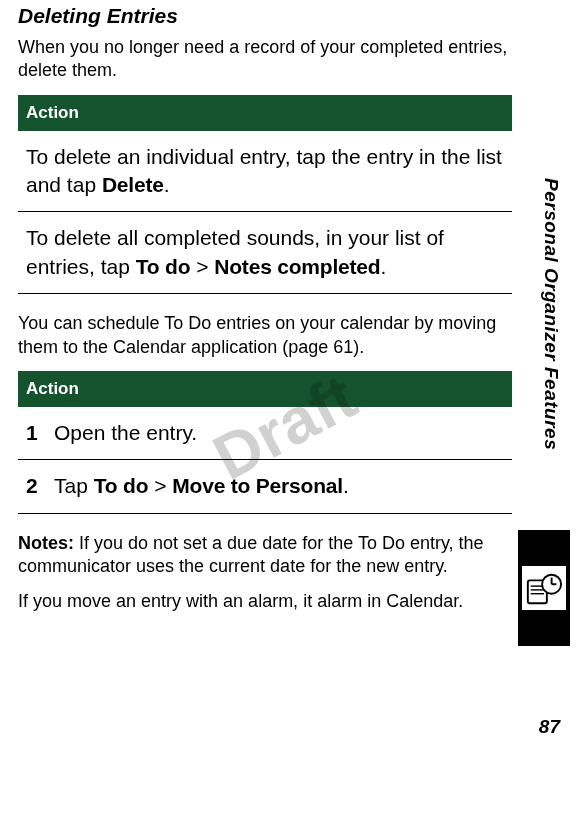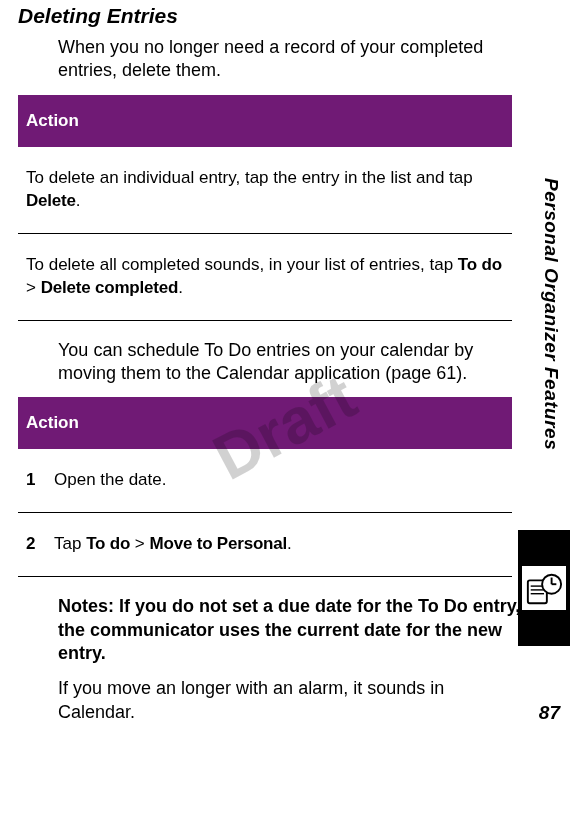--- a/index.html
+++ b/index.html
@@ -1,30 +1,30 @@
 <!DOCTYPE html>
 <html><head>
 <meta charset="utf-8">
 <style>
   * { box-sizing: border-box; margin: 0; padding: 0; }
   html, body { width: 582px; height: 837px; background: #fff; font-family: Arial, Helvetica, sans-serif; position: relative; }
   .page { width: 582px; height: 744px; position: relative; }
   .content { position: absolute; left: 18px; top: 4px; width: 498px; }
   h2.section { font-style: italic; font-weight: bold; font-size: 21px; margin-bottom: 8px; }
-  p.body { font-size: 18px; line-height: 1.3; margin-bottom: 12px; margin-left: 40px; }
+  p.body { font-size: 18px; line-height: 1.3; margin-bottom: 12px; }
   .action-table { width: 494px; border-collapse: collapse; margin-bottom: 18px; }
-  .action-header td { background: #701a75; color: #fff; font-weight: bold; font-size: 17px; padding: 16px 8px; }
-  .action-row td { border-bottom: 1px solid #000; padding: 20px 8px; font-size: 17px; line-height: 1.35; vertical-align: top; margin-top: 16px; }
+  .action-header td { background: #14532d; color: #fff; font-weight: bold; font-size: 17px; padding: 8px 8px; }
+  .action-row td { border-bottom: 1px solid #000; padding: 12px 8px; font-size: 21px; line-height: 1.35; vertical-align: top; margin-top: 16px; }
   .action-row td.num { font-weight: bold; width: 28px; text-align: left; padding-right: 2px; }
   .ui-label { font-family: Arial, Helvetica, sans-serif; font-weight: 900; letter-spacing: -0.2px; }
   .watermark { position: absolute; left: 210px; top: 390px; font-size: 64px; font-weight: bold; color: rgba(0,0,0,0.18); transform: rotate(-28deg); pointer-events: none; }
   .sidebar-text { position: absolute; right: 20px; top: 178px; font-style: italic; font-weight: bold; font-size: 19px; writing-mode: vertical-rl; letter-spacing: 0.5px; }
   .icon-block { position: absolute; right: 12px; top: 530px; width: 52px; height: 116px; background: #000; display: flex; align-items: center; justify-content: center; }
   .icon-block .inner { width: 44px; height: 44px; background: #fff; display:flex; align-items:center; justify-content:center; }
-  .page-number { position: absolute; right: 22px; bottom: 20px; font-weight: bold; font-size: 19px; font-style: italic; }
+  .page-number { position: absolute; right: 22px; bottom: 6px; font-weight: bold; font-size: 19px; font-style: italic; }
 </style>
 </head>
 <body>
 <div class="page">
 
 <div class="content">
 
   <h2 class="section">Deleting Entries</h2>
   <p class="body">When you no longer need a record of your completed entries, delete them.</p>
 
@@ -33,50 +33,50 @@
           <tr class="action-header">
       <td>Action</td>
     </tr>
     <tr class="action-row">
       <td>
         <span>To delete an individual entry, tap the entry in the list and tap </span><span class="ui-label">Delete</span><span>.</span>
       </td>
     </tr>
     <tr class="action-row">
       <td>
-        <span>To delete all completed sounds, in your list of entries, tap </span><span class="ui-label">To do</span><span> &gt;  </span><span class="ui-label">Delete completed</span><span>.</span>
+        <span>To delete all completed sounds, in your list of entries, tap </span><span class="ui-label">To do</span><span> &gt;  </span><span class="ui-label">Notes completed</span><span>.</span>
       </td>
     </tr>
   </tbody>
       </table>
 
   <p class="body">You can schedule To Do entries on your calendar by moving them to the Calendar application (page 61).</p>
 
   <table class="action-table">
     <tbody>
           <tr class="action-header">
       <td colspan="2">Action</td>
     </tr>
     <tr class="action-row">
       <td class="num">1</td>
-      <td>Open the date.</td>
+      <td>Open the entry.</td>
     </tr>
     <tr class="action-row">
       <td class="num">2</td>
       <td>
         <span>Tap </span><span class="ui-label">To do</span><span> &gt; </span><span class="ui-label">Move to Personal</span><span>.</span>
       </td>
     </tr>
   </tbody>
       </table>
 
-  <p class="body" style="width:480px;font-weight:bold;">
+  <p class="body" style="width:480px;">
     <b>Notes:</b><span> If you do not set a due date for the To Do entry, the communicator uses the current date for the new entry.</span>
   </p>
-  <p class="body">If you move an longer with an alarm, it sounds in Calendar.</p>
+  <p class="body">If you move an entry with an alarm, it alarm in Calendar.</p>
 
 </div>
 
 <div class="watermark">Draft</div>
 
 <div class="sidebar-text">Personal Organizer Features</div>
 
 <div class="icon-block">
   <div class="inner">
     <svg viewBox="0 0 40 40" width="38" height="38">

